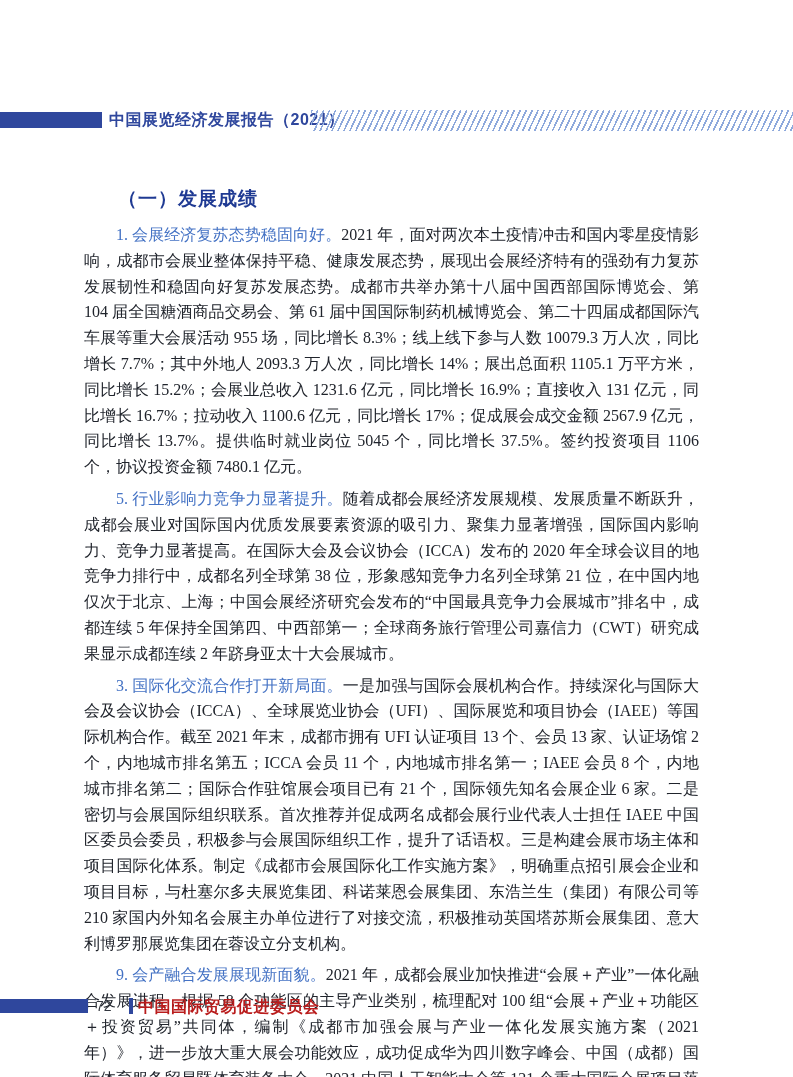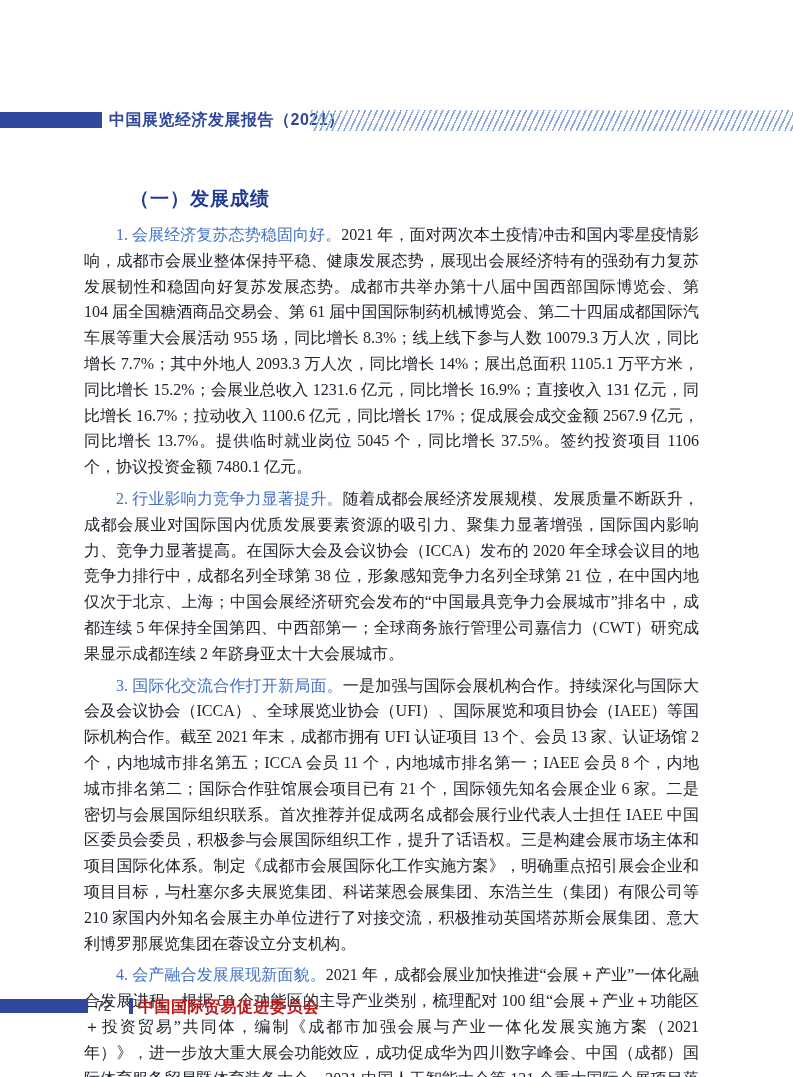--- a/index.html
+++ b/index.html
@@ -49,21 +49,21 @@
       #8ea9dc 0px,
       #8ea9dc 1.6px,
       transparent 1.6px,
       transparent 5.4px
     );
   }
 
   
   .section-heading {
     position: absolute;
-    left: 130px;
+    left: 118px;
     top: 186px;
     margin: 0;
     font-family: "Liberation Sans", "DejaVu Sans", sans-serif;
     font-weight: bold;
     font-size: 19px;
     color: #1f3a93;
     letter-spacing: 1px;
     white-space: nowrap;
   }
 
@@ -133,23 +133,23 @@
 <div class="page">
 
   <div class="header-accent-bar"></div>
   <div class="header-title">中国展览经济发展报告（2021）</div>
   <div class="header-hatch"></div>
 
   <h2 class="section-heading">（一）发展成绩</h2>
 
   <main class="content">
     <p><span class="lead">1. 会展经济复苏态势稳固向好。</span><span>2021 年，面对两次本土疫情冲击和国内零星疫情影响，成都市会展业整体保持平稳、健康发展态势，展现出会展经济特有的强劲有力复苏发展韧性和稳固向好复苏发展态势。成都市共举办第十八届中国西部国际博览会、第 104 届全国糖酒商品交易会、第 61 届中国国际制药机械博览会、第二十四届成都国际汽车展等重大会展活动 955 场，同比增长 8.3%；线上线下参与人数 10079.3 万人次，同比增长 7.7%；其中外地人 2093.3 万人次，同比增长 14%；展出总面积 1105.1 万平方米，同比增长 15.2%；会展业总收入 1231.6 亿元，同比增长 16.9%；直接收入 131 亿元，同比增长 16.7%；拉动收入 1100.6 亿元，同比增长 17%；促成展会成交金额 2567.9 亿元，同比增长 13.7%。提供临时就业岗位 5045 个，同比增长 37.5%。签约投资项目 1106 个，协议投资金额 7480.1 亿元。</span></p>
-    <p><span class="lead">2. 行业影响力竞争力显著提升。</span><span>随着成都会展经济发展规模、发展质量不断跃升，成都会展业对国际国内优质发展要素资源的吸引力、聚集力显著增强，国际国内影响力、竞争力显著提高。在国际大会及会议协会（ICCA）发布的 2020 年全球会议目的地竞争力排行中，成都名列全球第 38 位，形象感知竞争力名列全球第 21 位，在中国内地仅次于北京、上海；中国会展经济研究会发布的“中国最具竞争力会展城市”排名中，成都连续 5 年保持全国第四、中西部第一；全球商务旅行管理公司嘉信力（CWT）研究成果显示成都连续 2 年跻身亚太十大会展城市。</span></p>
+    <p><span class="lead">5. 行业影响力竞争力显著提升。</span><span>随着成都会展经济发展规模、发展质量不断跃升，成都会展业对国际国内优质发展要素资源的吸引力、聚集力显著增强，国际国内影响力、竞争力显著提高。在国际大会及会议协会（ICCA）发布的 2020 年全球会议目的地竞争力排行中，成都名列全球第 38 位，形象感知竞争力名列全球第 21 位，在中国内地仅次于北京、上海；中国会展经济研究会发布的“中国最具竞争力会展城市”排名中，成都连续 5 年保持全国第四、中西部第一；全球商务旅行管理公司嘉信力（CWT）研究成果显示成都连续 2 年跻身亚太十大会展城市。</span></p>
     <p><span class="lead">3. 国际化交流合作打开新局面。</span><span>一是加强与国际会展机构合作。持续深化与国际大会及会议协会（ICCA）、全球展览业协会（UFI）、国际展览和项目协会（IAEE）等国际机构合作。截至 2021 年末，成都市拥有 UFI 认证项目 13 个、会员 13 家、认证场馆 2 个，内地城市排名第五；ICCA 会员 11 个，内地城市排名第一；IAEE 会员 8 个，内地城市排名第二；国际合作驻馆展会项目已有 21 个，国际领先知名会展企业 6 家。二是密切与会展国际组织联系。首次推荐并促成两名成都会展行业代表人士担任 IAEE 中国区委员会委员，积极参与会展国际组织工作，提升了话语权。三是构建会展市场主体和项目国际化体系。制定《成都市会展国际化工作实施方案》，明确重点招引展会企业和项目目标，与杜塞尔多夫展览集团、科诺莱恩会展集团、东浩兰生（集团）有限公司等 210 家国内外知名会展主办单位进行了对接交流，积极推动英国塔苏斯会展集团、意大利博罗那展览集团在蓉设立分支机构。</span></p>
-    <p><span class="lead">4. 会产融合发展展现新面貌。</span><span>2021 年，成都会展业加快推进“会展＋产业”一体化融合发展进程，根据 58 个功能区的主导产业类别，梳理配对 100 组“会展＋产业＋功能区＋投资贸易”共同体，编制《成都市加强会展与产业一体化发展实施方案（2021 年）》，进一步放大重大展会功能效应，成功促成华为四川数字峰会、中国（成都）国际体育服务贸易暨体育装备大会、2021 中国人工智能大会等 121 个重大国际会展项目落地成都，带动了我市数字经济、医药健康、人工智能等优势产业快速发展。</span></p>
+    <p><span class="lead">9. 会产融合发展展现新面貌。</span><span>2021 年，成都会展业加快推进“会展＋产业”一体化融合发展进程，根据 58 个功能区的主导产业类别，梳理配对 100 组“会展＋产业＋功能区＋投资贸易”共同体，编制《成都市加强会展与产业一体化发展实施方案（2021 年）》，进一步放大重大展会功能效应，成功促成华为四川数字峰会、中国（成都）国际体育服务贸易暨体育装备大会、2021 中国人工智能大会等 121 个重大国际会展项目落地成都，带动了我市数字经济、医药健康、人工智能等优势产业快速发展。</span></p>
   </main>
 
   <div class="footer-accent-bar"></div>
   <div class="page-number">72</div>
   <div class="footer-divider"></div>
   <div class="footer-org">中国国际贸易促进委员会</div>
 
 </div>
 
 </body></html>

